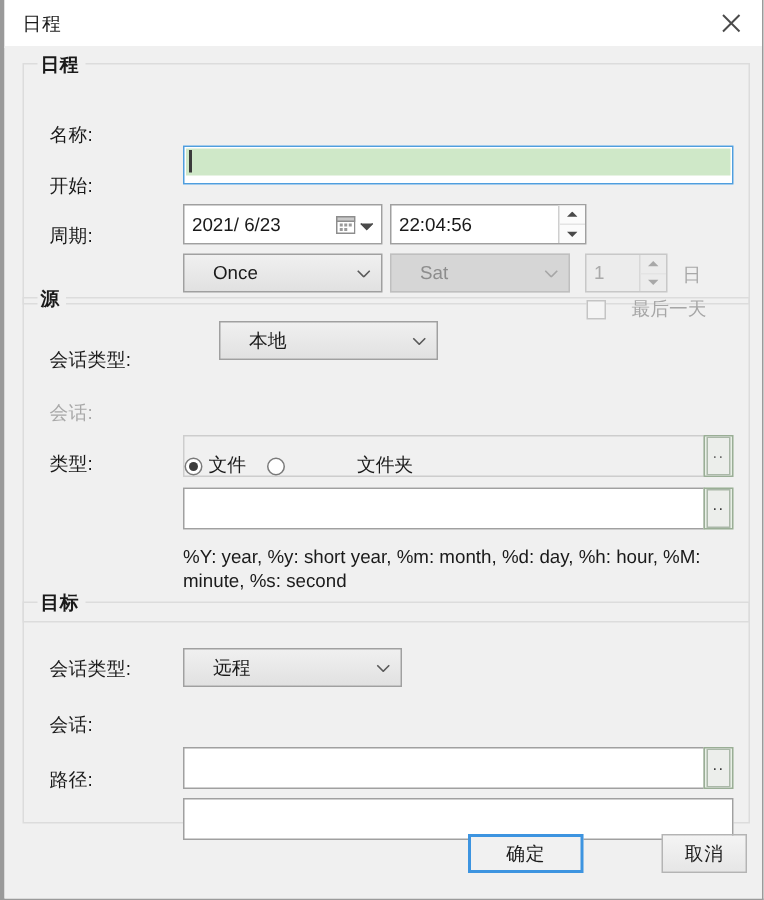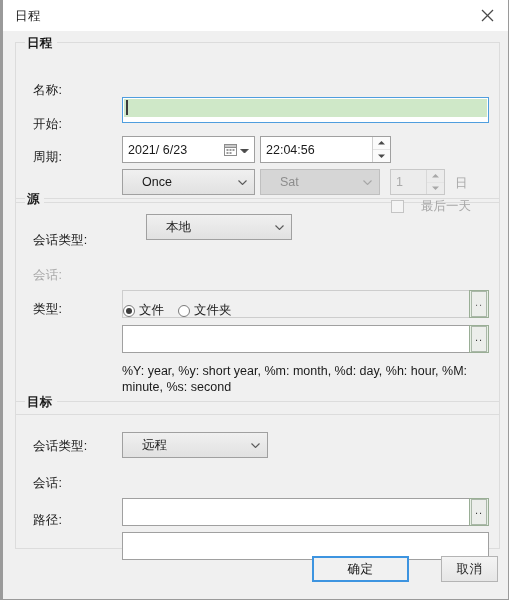--- a/index.html
+++ b/index.html
@@ -401,21 +401,21 @@
     </div>
     <div class="browse disabled" style="left:466px; top:259px; height:28px;">
       <span class="inner">..</span>
     </div>
 
     <div class="lbl" style="left:30px; top:270px;">类型:</div>
     <div class="radio checked" style="left:120px; top:271px;">
       <span class="dot"></span>
       <span>文件</span>
     </div>
-    <div class="radio" style="left:175px; top:271px;">
+    <div class="radio" style="left:175px; top:271px;gap:44px;">
       <span class="dot"></span>
       <span>文件夹</span>
     </div>
 
     <div class="tinput" style="left:119px; top:294px; width:348px; height:28px;">
       <span></span>
     </div>
     <div class="browse" style="left:466px; top:294px; height:28px;">
       <span class="inner">..</span>
     </div>
@@ -440,21 +440,21 @@
     </div>
     <div class="browse" style="left:466px; top:467px; height:28px;">
       <span class="inner">..</span>
     </div>
 
     <div class="lbl" style="left:30px; top:481px;">路径:</div>
     <div class="tinput" style="left:119px; top:501px; width:367px; height:28px;">
       <span></span>
     </div>
 
-    <div class="btn default" style="left:309px; top:525px; width:97px; height:26px;">
+    <div class="btn default" style="left:309px; top:525px; width:77px; height:26px;">
       <span>确定</span>
     </div>
     <div class="btn" style="left:438px; top:525px; width:57px; height:26px;">
       <span>取消</span>
     </div>
 
   </div>
 </div>
 
 </body></html>

